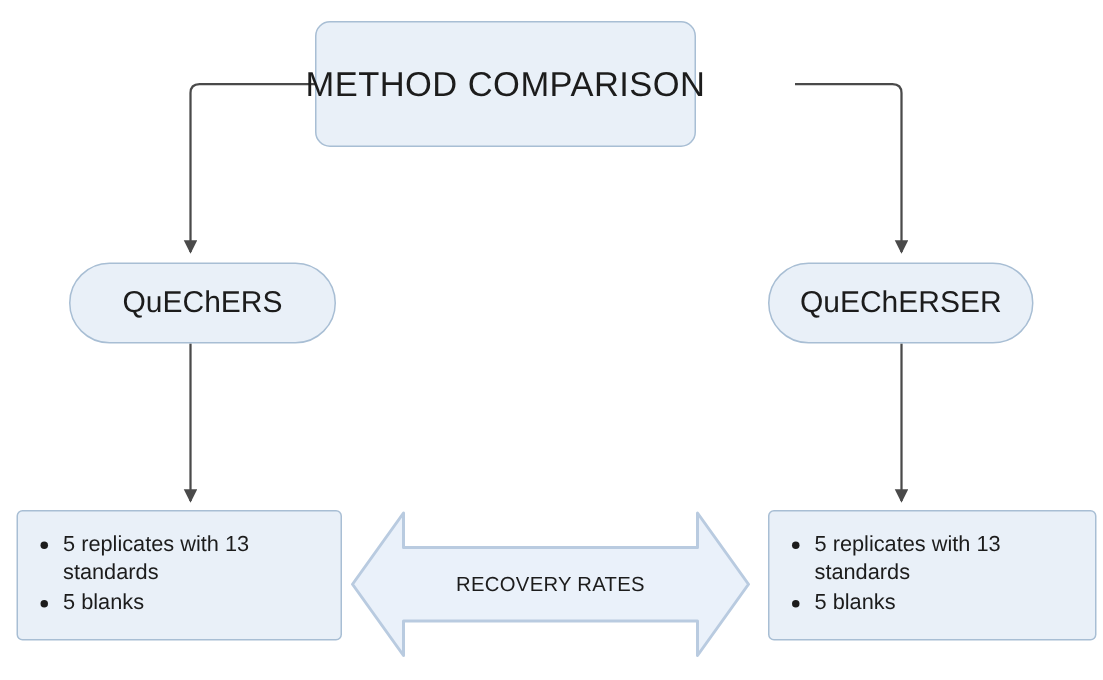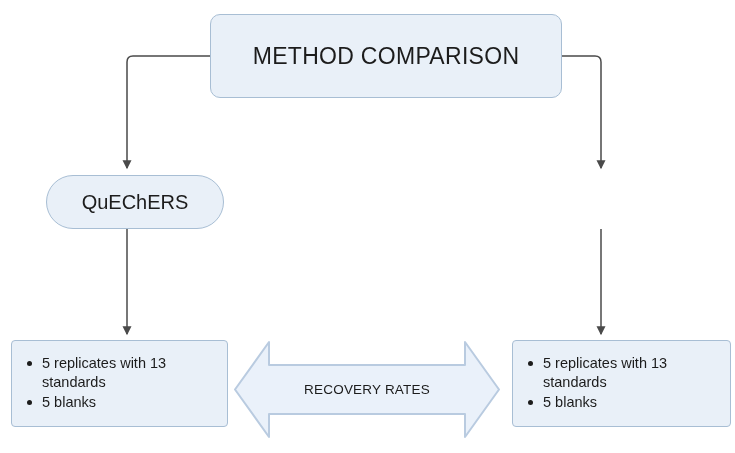--- a/index.html
+++ b/index.html
@@ -35,21 +35,21 @@
     border: 1px solid #a8bed4;
     display: flex;
     align-items: center;
     justify-content: center;
   }
 
   
   #node-top {
     left: 210px;
     top: 14px;
-    width: 352px;
+    width: 254px;
     height: 84px;
     border-radius: 10px;
     text-align: center;
   }
   #node-top .node-text {
     font-size: 23px;
     letter-spacing: 0.3px;
     white-space: nowrap;
   }
 
@@ -167,20 +167,23 @@
   </svg>
 
   <div class="node" id="node-top">
     <span class="node-text">METHOD COMPARISON</span>
   </div>
 
   <div class="node pill" id="node-quechers">
     <span class="node-text">QuEChERS</span>
   </div>
 
+  <div class="node pill" id="node-quecherser">
+    <span class="node-text">QuEChERSER</span>
+  </div>
 
   <div class="node listbox" id="node-list-left">
     <ul class="bullets">
       <li>5 replicates with 13 standards</li>
       <li>5 blanks</li>
     </ul>
   </div>
 
   <div class="node listbox" id="node-list-right">
     <ul class="bullets">

